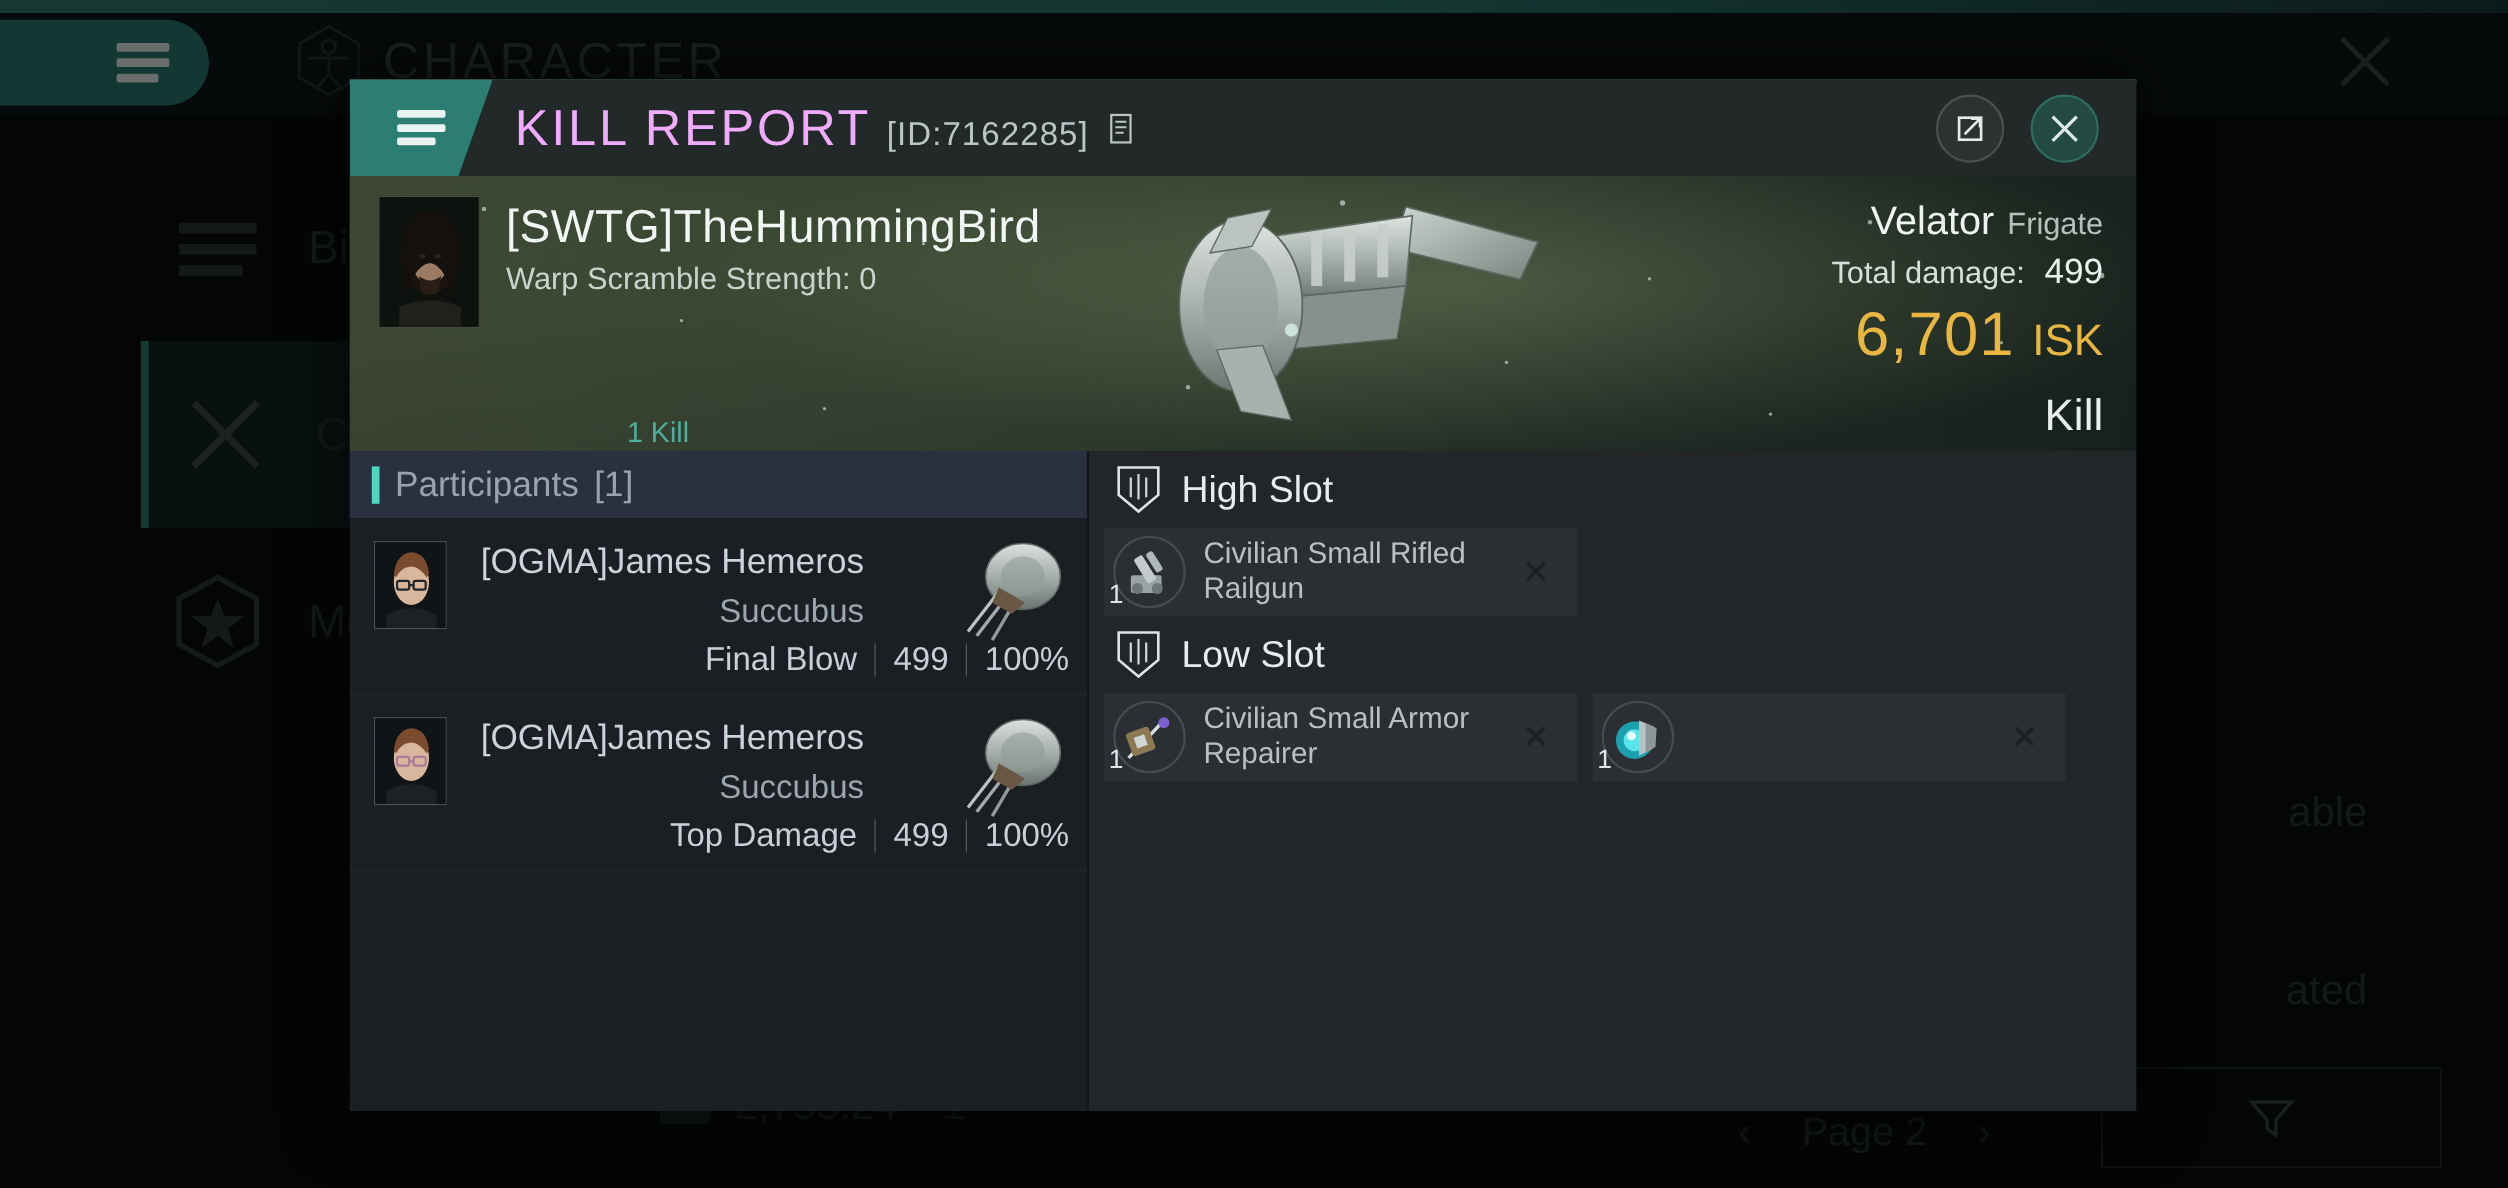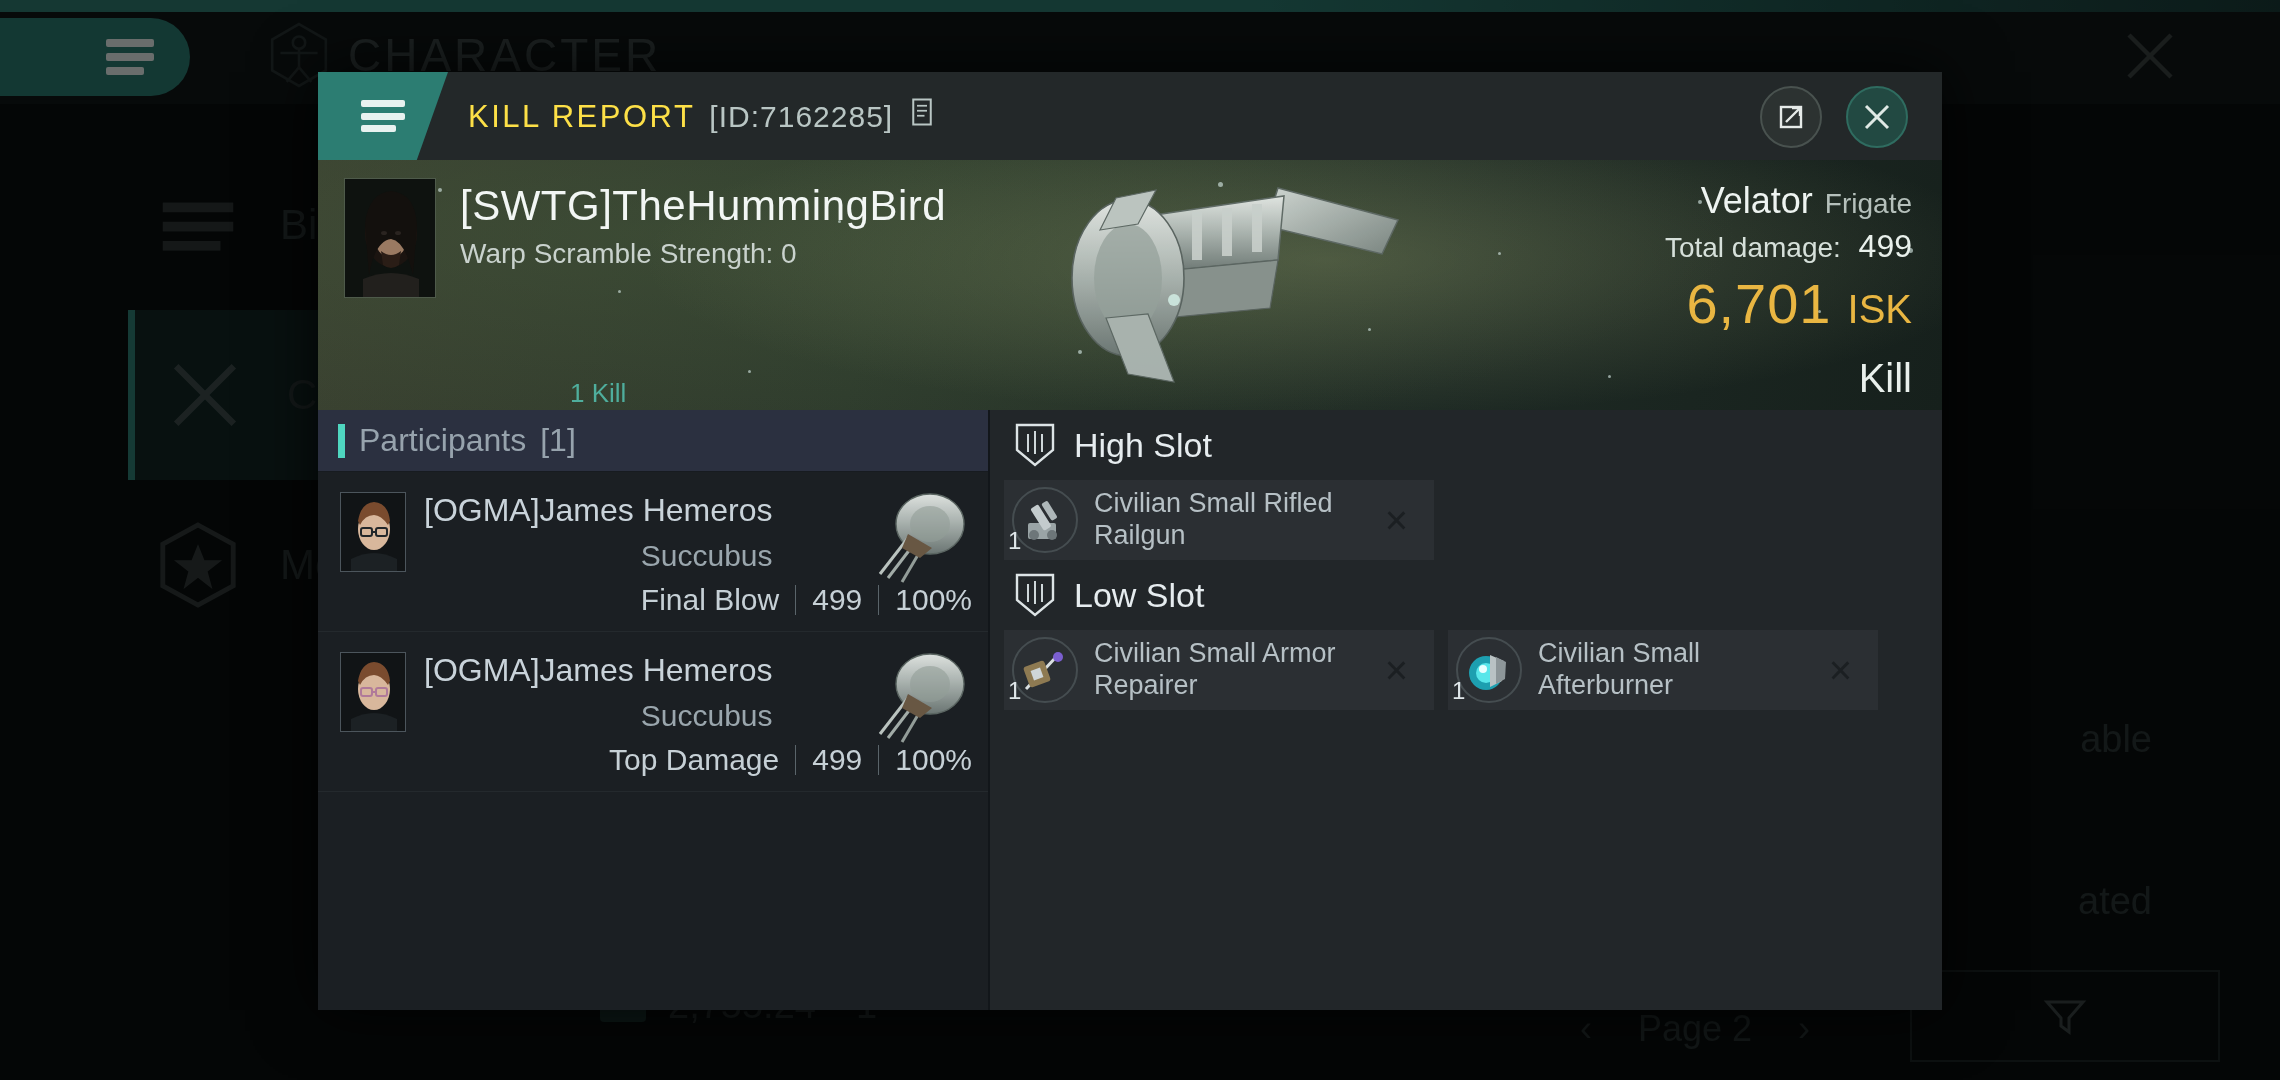--- a/index.html
+++ b/index.html
@@ -72,21 +72,21 @@
   .titlebar { position:relative; height:88px; background:#232829; display:flex; align-items:center; }
   .title-tab {
     width:130px; height:88px; background:#2c7d72;
     clip-path:polygon(0 0, 100% 0, 76% 100%, 0% 100%);
     display:flex; align-items:center; justify-content:center;
   }
   .title-tab .ham { width:44px; height:32px; }
   .title-tab .ham i { height:7px; }
 
   .title-text { display:flex; align-items:baseline; gap:14px; margin-left:20px; }
-  .title-main { color:#fde047; font-size:31px; letter-spacing:2.5px; }
+  .title-main { color:#f0abfc; font-size:46px; letter-spacing:2.5px; }
   .title-id { color:#b9c6c4; font-size:30px; letter-spacing:1px; }
   .copy-ico { width:26px; height:30px; margin-left:2px; }
 
   .title-actions { position:absolute; right:34px; top:14px; display:flex; gap:24px; }
   .circ-btn { width:62px; height:62px; border-radius:50%; display:flex; align-items:center; justify-content:center; }
   .circ-share { background:#2c3231; border:2px solid #49524f; }
   .circ-close { background:#224942; border:2px solid #2f6c60; }
 
   
   .hero {
@@ -127,21 +127,21 @@
   .participants { width:672px; background:#1b1f23; border-right:2px solid #12161a; }
   .part-head {
     height:62px; background:#2b3040; display:flex; align-items:center; gap:14px; padding-left:20px;
     border-bottom:1px solid #171b20;
   }
   .accent-bar { width:7px; height:34px; background:#4fd6c0; }
   .part-title { color:#97a3ad; font-size:32px; }
   .part-count { color:#97a3ad; font-size:32px; }
 
   .part-row { position:relative; height:160px; border-bottom:1px solid #24292d; padding:20px 0 0 22px; }
-  .part-row-inner { display:flex; gap:18px; }
+  .part-row-inner { display:flex; gap:31px; }
   .avatar-sm { width:66px; height:80px; border:1px solid #4c555c; background:#101314; overflow:hidden; flex:none; }
   .part-name { color:#c9d3da; font-size:32px; }
   .part-ship { color:#9aa6ad; font-size:30px; margin-top:10px;text-align:right; }
   .part-shipicon { position:absolute; right:10px; top:10px; width:110px; height:110px; opacity:.95; }
   .part-stats { position:absolute; right:16px; bottom:14px; display:flex; align-items:center; color:#c6d0d6; font-size:30px; }
   .part-stats .sep { width:1px; height:30px; background:#5a646a; margin:0 16px; }
 
   .slots { flex:1; background:#222629; padding:0; }
   .slot-head { height:70px; display:flex; align-items:center; gap:18px; padding-left:24px; }
   .slot-shield { width:42px; height:46px; }
@@ -501,21 +501,20 @@
               <span class="mod-ring"></span>
               <svg width="66" height="66" viewBox="0 0 66 66">
                 <circle cx="30" cy="36" r="17" fill="#1d9fb0"></circle>
                 <circle cx="30" cy="36" r="10" fill="#58e6ea"></circle>
                 <circle cx="27" cy="32" r="4" fill="#e8ffff"></circle>
                 <path d="M34 18 L48 24 L46 44 L34 50 Z" fill="#b9c2c4"></path>
                 <path d="M40 20 L50 25 L49 42 L40 47 Z" fill="#8d9699"></path>
               </svg>
               <span class="mod-qty">1</span>
             </div>
-            <div class="mod-name">Civilian Small Afterburner</div>
             <span class="mod-x">×</span>
           </div>
         </div>
 
       </div>
     </div>
   </div>
 </div>
 
 </body></html>

